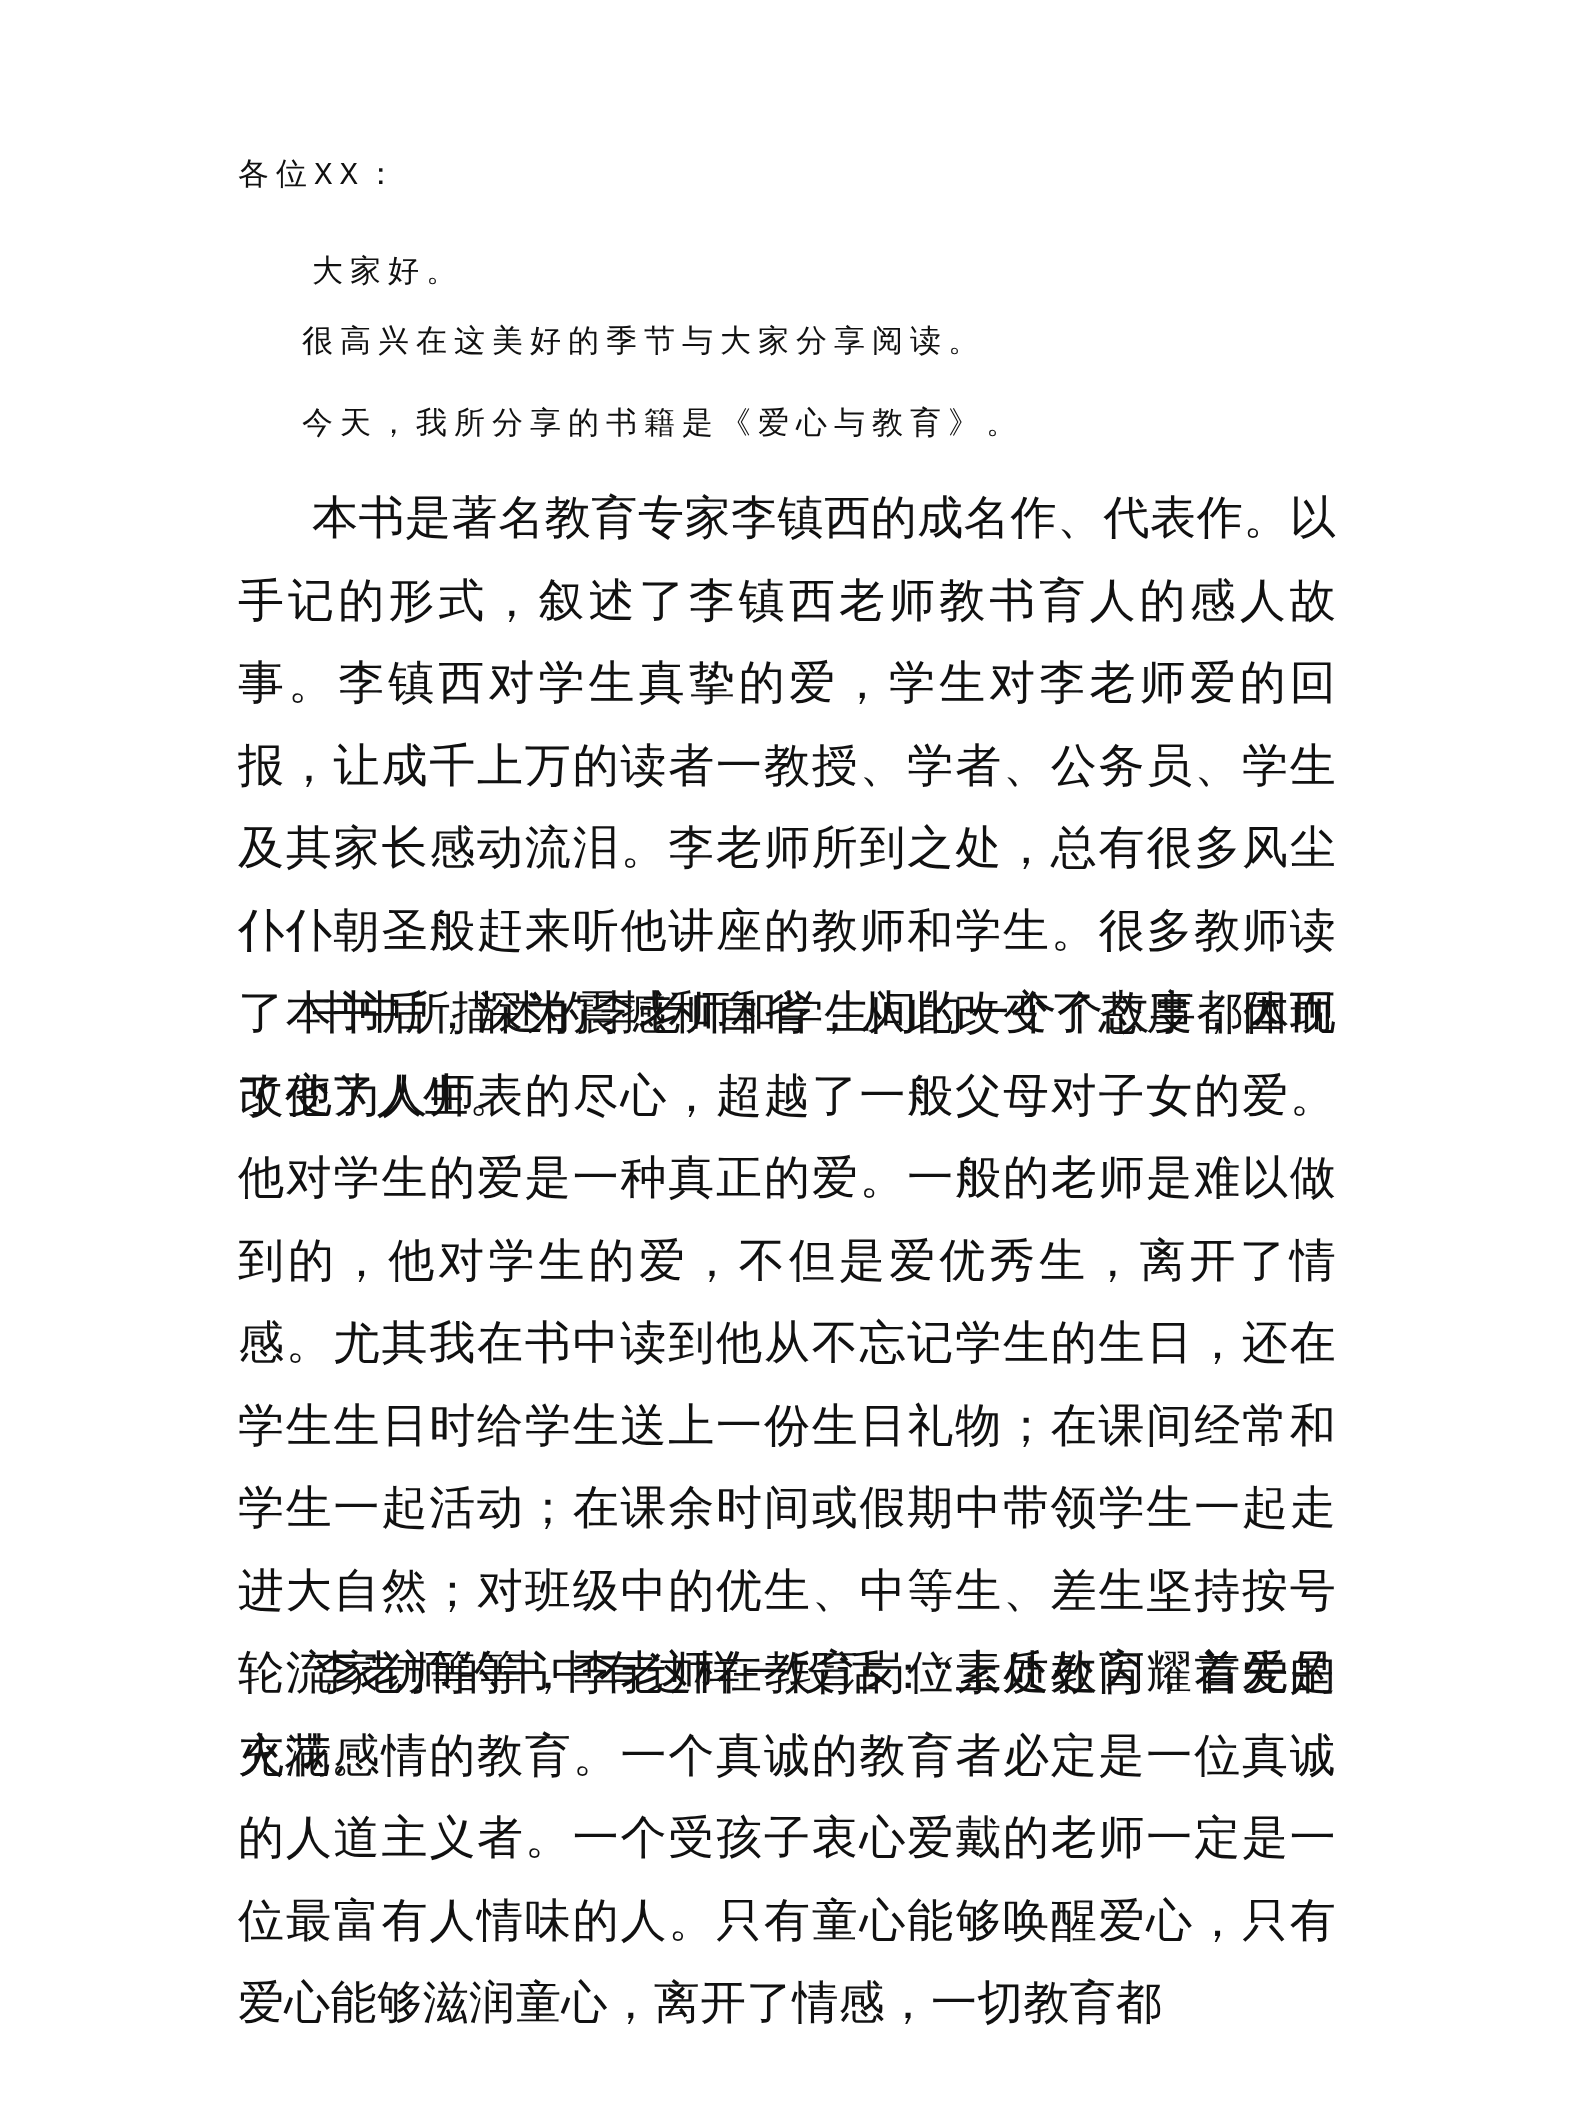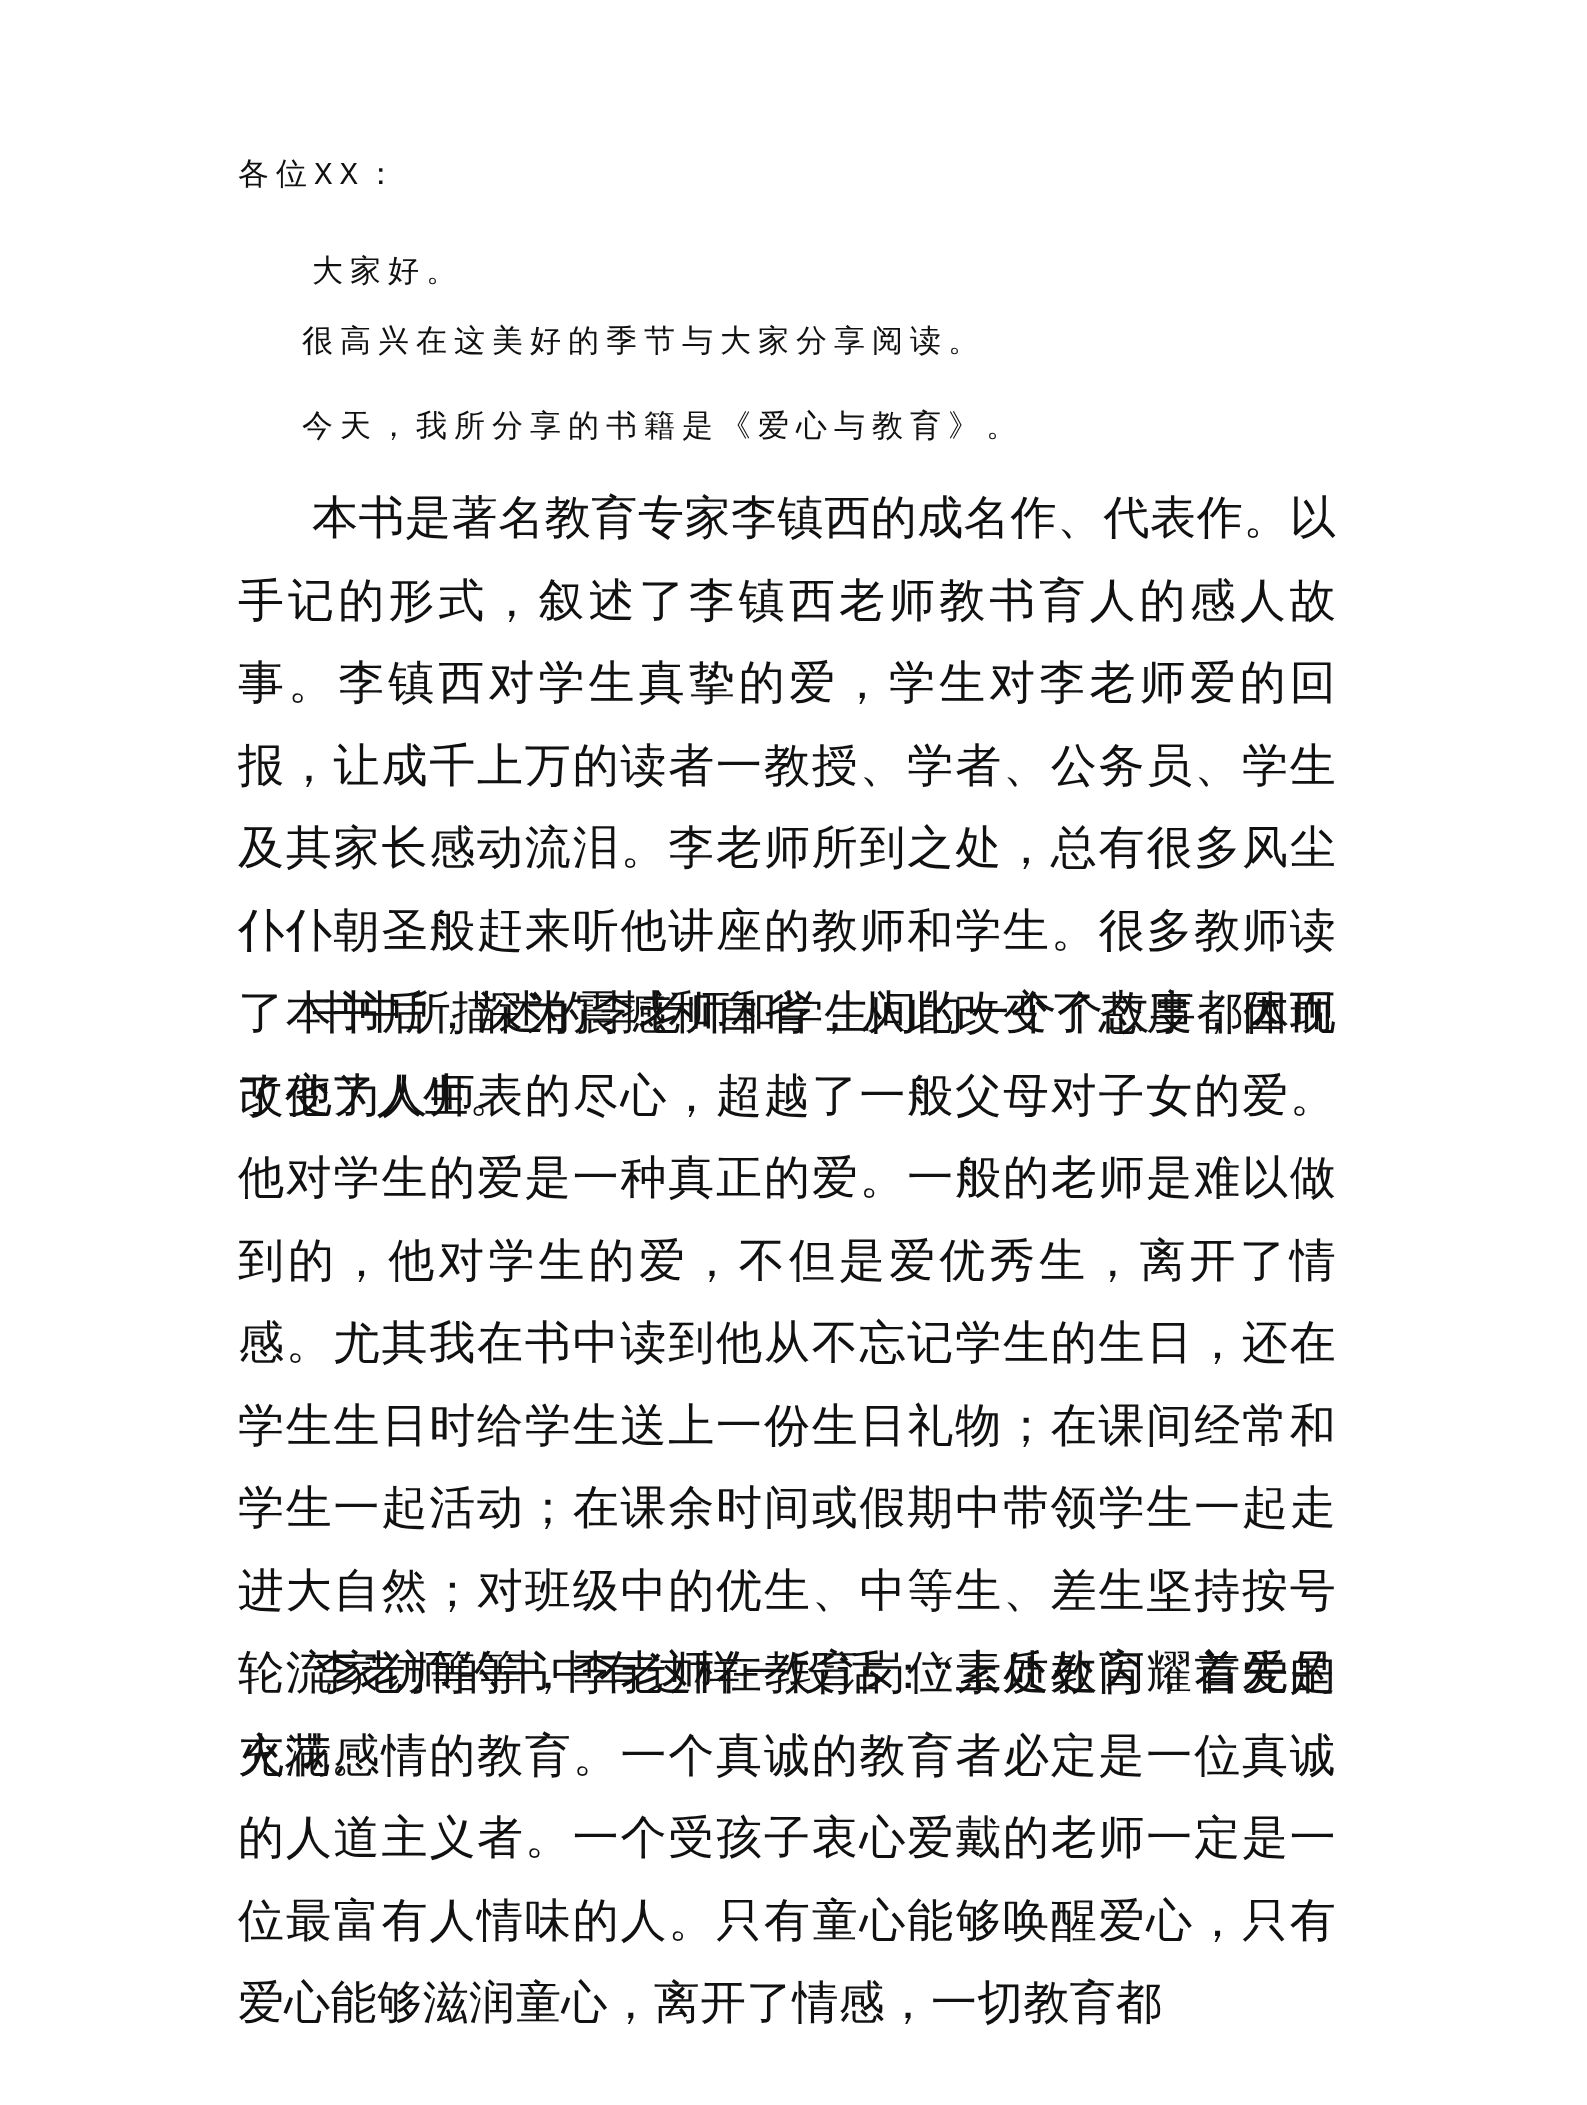--- a/index.html
+++ b/index.html
@@ -24,21 +24,21 @@
       position: absolute;
       font-family: "DejaVu Serif", "Liberation Serif", serif;
       font-size: 31px;
       letter-spacing: 7px;
       white-space: nowrap;
       line-height: 40px;
     }
     .salutation { top: 156px; left: 0; font-family: Liberation Mono, monospace; }
     .greeting { top: 250px; left: 74px; }
     .intro { top: 320px; left: 64px; text-align: right; }
-    .book-line { top: 405px; left: 64px; }
+    .book-line { top: 405px; left: 64px; font-family: Liberation Mono, monospace; }
 
     .body-text {
       position: absolute;
       left: 0;
       width: 1098px;
       font-family: Liberation Serif, serif;
       font-size: 46px;
       line-height: 82.5px;
       text-align: justify;
       text-align-last: left;

